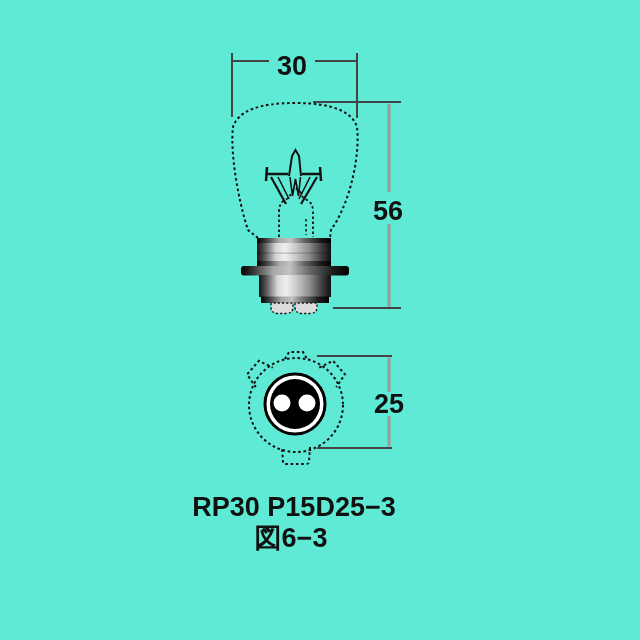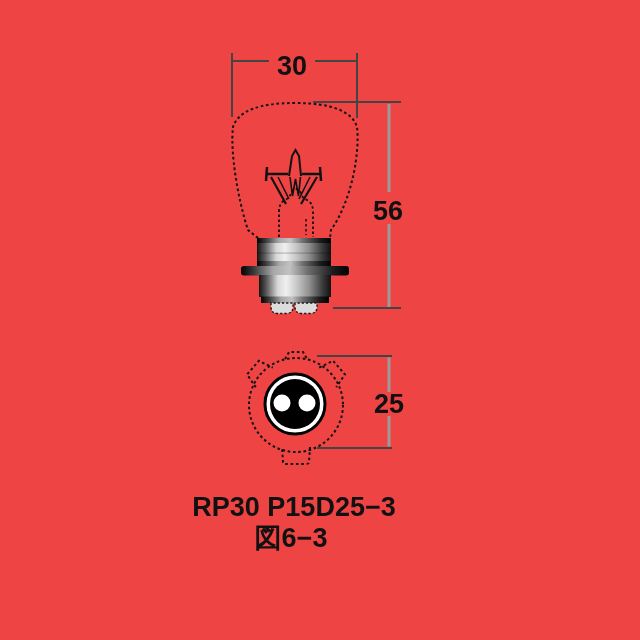--- a/index.html
+++ b/index.html
@@ -8,21 +8,21 @@
     background: #ffffff;
     width: 640px;
     height: 640px;
     overflow: hidden;
     font-family: "Liberation Sans", "DejaVu Sans", sans-serif;
   }
   .canvas {
     position: relative;
     width: 640px;
     height: 640px;
-    background: #ef4444;
+    background: #5eead4;
   }
   svg { display: block; }
   text.dim-num {
     font-family: "Liberation Sans", "DejaVu Sans", sans-serif;
     font-size: 27px;
     font-weight: bold;
     fill: #111111;
   }
   text.caption {
     font-family: "Liberation Sans", "DejaVu Sans", sans-serif;

